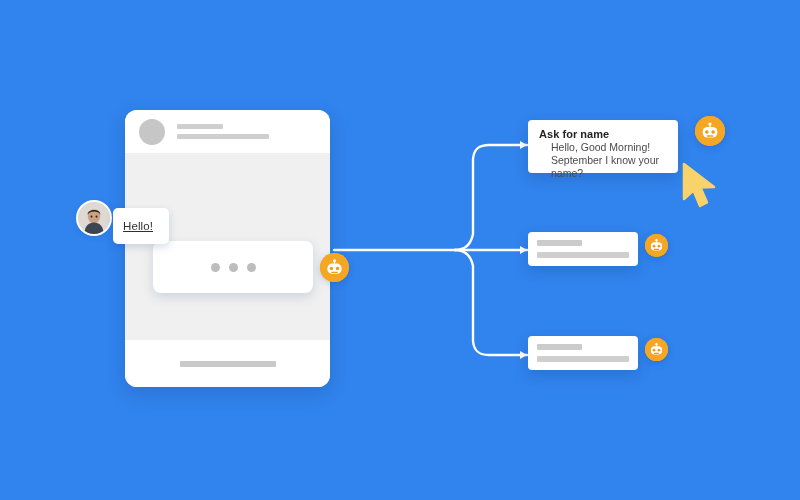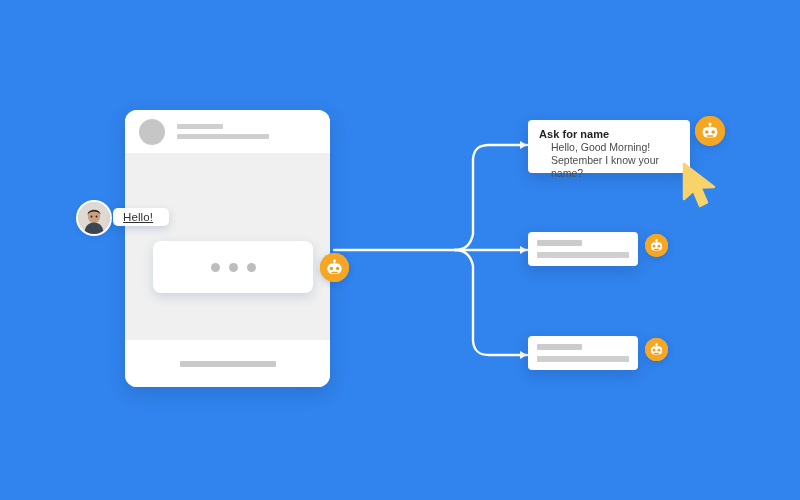--- a/index.html
+++ b/index.html
@@ -119,21 +119,21 @@
     border-radius: 50%;
     background: #bdbdbd;
   }
 
   
   .hello-bubble {
     position: absolute;
     left: 113px;
     top: 208px;
     min-width: 56px;
-    height: 18px;
+    height: 36px;
     background: #ffffff;
     border-radius: 5px;
     box-shadow: 0 3px 9px rgba(20, 60, 120, 0.18);
     display: flex;
     align-items: center;
     padding: 0 10px;
     box-sizing: border-box;
     font-size: 11.5px;
     color: #2f2f2f;
     letter-spacing: 0.1px;
@@ -162,21 +162,21 @@
   .node-card {
     position: absolute;
     background: #ffffff;
     border-radius: 4px;
     box-shadow: 0 5px 14px rgba(16, 55, 115, 0.22);
     box-sizing: border-box;
   }
   .card-1 {
     left: 528px;
     top: 120px;
-    width: 162px;
+    width: 150px;
     height: 53px;
     padding: 7px 11px;
   }
   .card-title {
     font-size: 11px;
     font-weight: bold;
     color: #232323;
     line-height: 14px;
     letter-spacing: 0.05px;
   }

